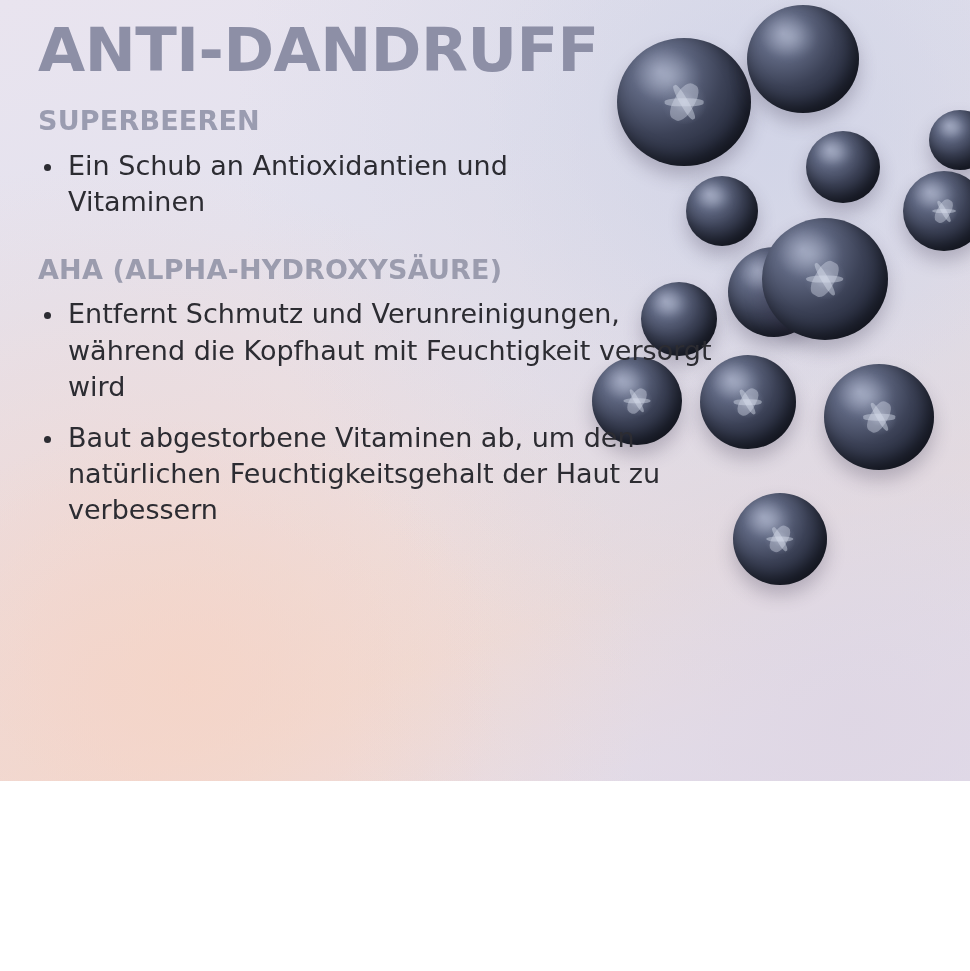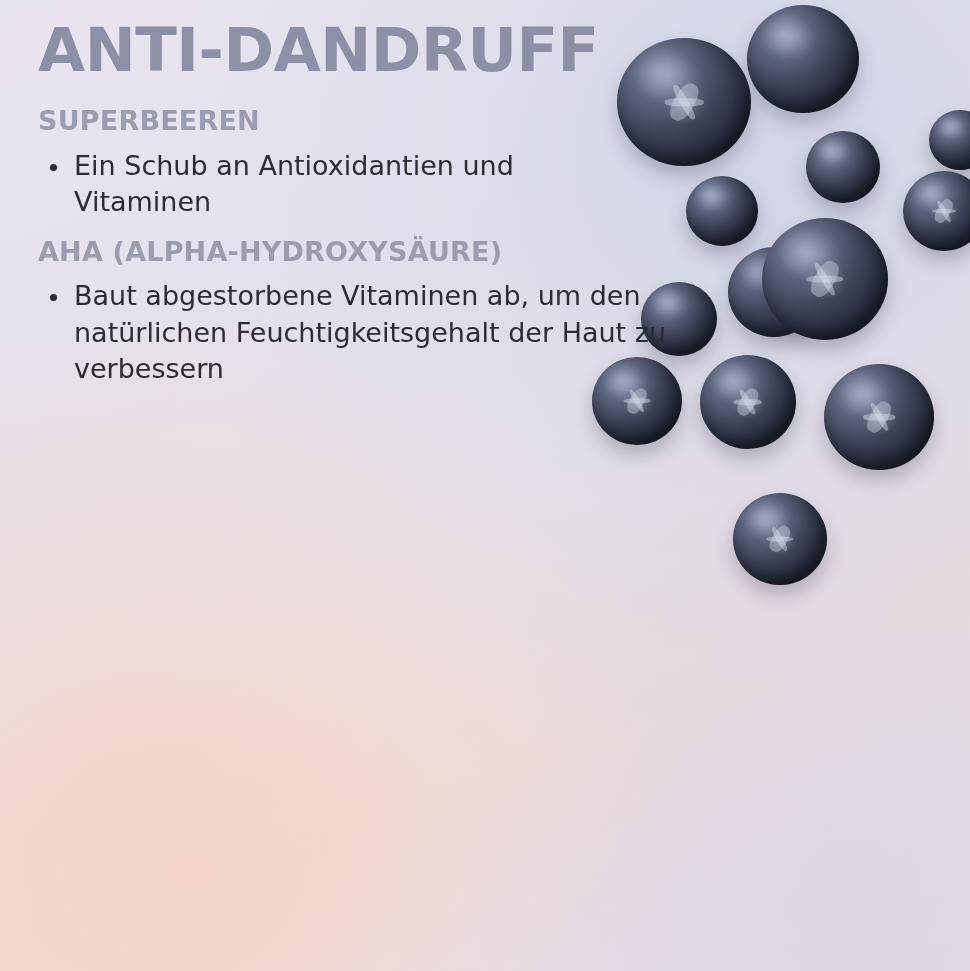--- a/index.html
+++ b/index.html
@@ -9,21 +9,21 @@
   body {
     width: 970px;
     height: 971px;
     overflow: hidden;
     font-family: "DejaVu Sans", sans-serif;
   }
 
   #page {
     position: relative;
     width: 970px;
-    height: 971px;
+    height: 781px;
     overflow: hidden;
     background:
       radial-gradient(circle at 82% 18%, rgba(214,216,232,0.95) 0%, rgba(214,216,232,0) 55%),
       radial-gradient(circle at 12% 88%, rgba(242,214,206,0.85) 0%, rgba(242,214,206,0) 48%),
       radial-gradient(circle at 88% 92%, rgba(222,214,228,0.9) 0%, rgba(222,214,228,0) 45%),
       linear-gradient(160deg, #e9e4ef 0%, #e4e2ee 28%, #e9e0e6 52%, #f0ddd6 72%, #e6dfe9 88%, #e1dcec 100%);
   }
 
   
   #bloom-bottom-left {
@@ -67,27 +67,27 @@
     font-family: "DejaVu Sans", sans-serif;
     font-weight: 700;
     font-size: 27px;
     color: #9a9cb0;
     letter-spacing: 0.2px;
     margin: 0 0 12px 0;
     line-height: 1.1;
   }
 
   .section-title.second {
-    margin-top: 16px;
+    margin-top: 34px;
     color: #9b9cae;
   }
 
   ul.bullets {
     list-style: none;
-    margin: 8px;
+    margin: 2px;
     padding: 0;
   }
 
   ul.bullets li {
     position: relative;
     padding-left: 28px;
     margin-bottom: 14px;
     font-size: 27px;
     line-height: 1.35;
     color: #2c2c32;
@@ -271,18 +271,19 @@
     <div id="section-superberries">
       <h2 class="section-title">SUPERBEEREN</h2>
       <ul class="bullets">
         <li>Ein Schub an Antioxidantien und Vitaminen</li>
       </ul>
     </div>
 
     <div id="section-aha">
       <h2 class="section-title second">AHA (ALPHA-HYDROXYSÄURE)</h2>
       <ul class="bullets">
+        <li>Entfernt Schmutz und Verunreinigungen, während die Kopfhaut mit Feuchtigkeit versorgt wird</li>
         <li>Baut abgestorbene Vitaminen ab, um den natürlichen Feuchtigkeitsgehalt der Haut zu verbessern</li>
       </ul>
     </div>
 
   </div>
 </div>
 
 </body></html>

